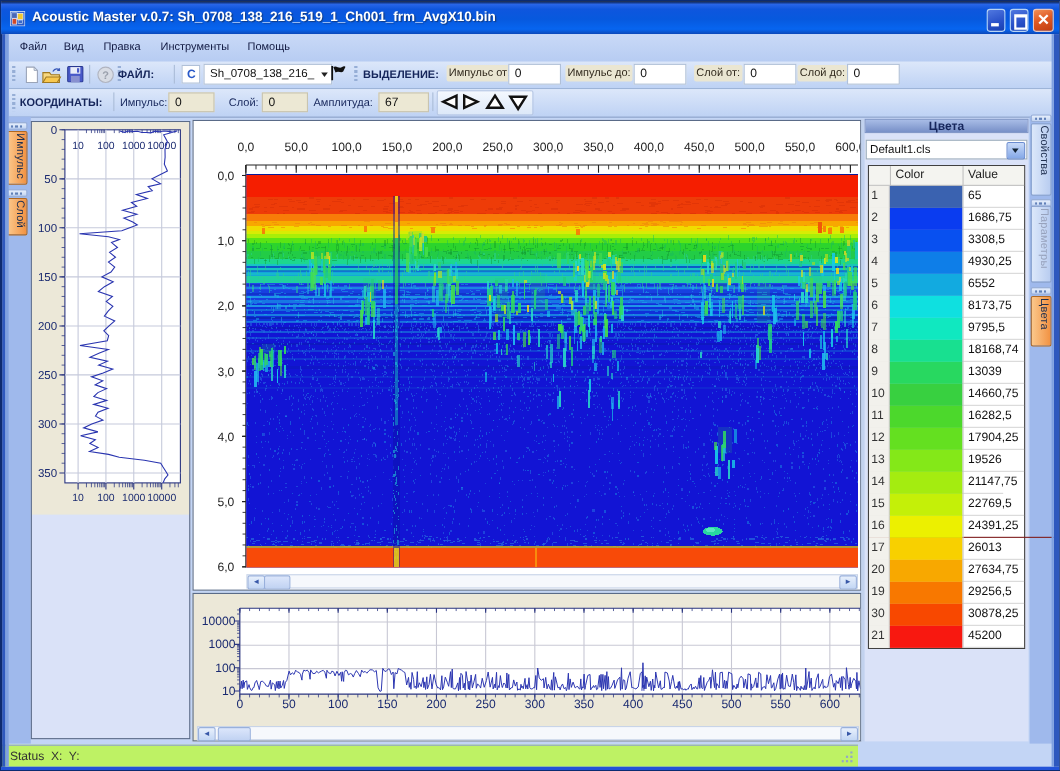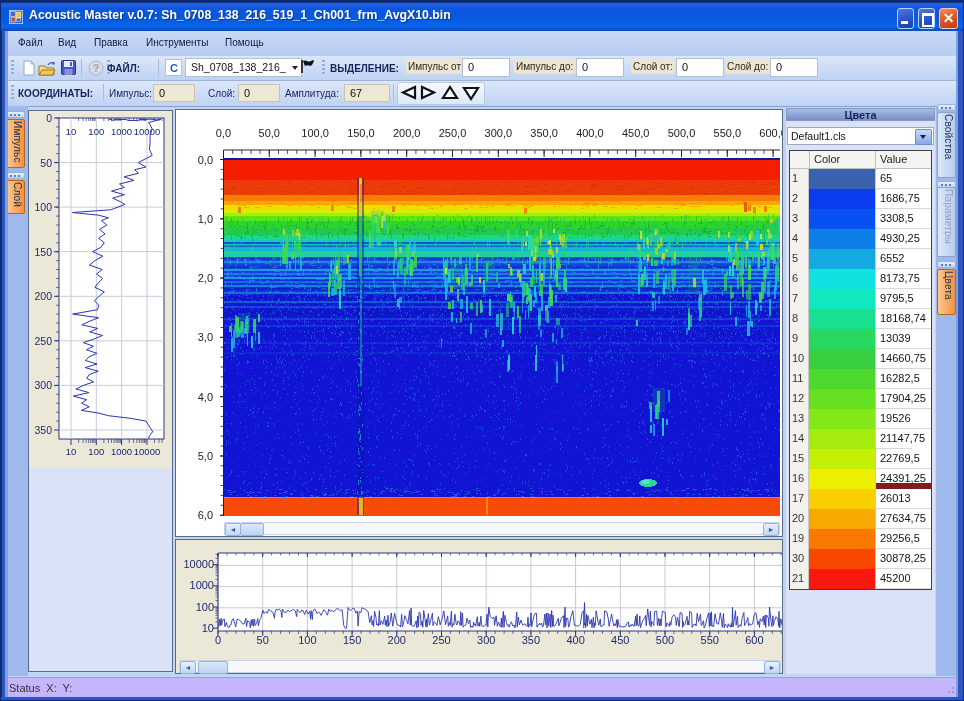--- a/index.html
+++ b/index.html
@@ -1337,21 +1337,21 @@
       <div style="position:absolute;left:0;top:278px;width:122px;height:20px;border-bottom:1px solid #d8d8d8;box-sizing:border-box">
         <div style="position:absolute;left:0;top:0;width:19px;height:20px;background:#f2f1ec;border-right:1px solid #c8c8c8;box-sizing:border-box;font:11px &quot;Liberation Sans&quot;,sans-serif;color:#333;line-height:19px;padding-left:2px">14</div>
         <div style="position:absolute;left:19px;top:0;width:66px;height:20px;background:#a4ec10"></div>
         <div style="position:absolute;left:85px;top:0;width:56px;height:20px;border-left:1px solid #c8c8c8;box-sizing:border-box;font:11px &quot;Liberation Sans&quot;,sans-serif;color:#111;line-height:19px;padding-left:4px">21147,75</div>
       </div>
       <div style="position:absolute;left:0;top:298px;width:141px;height:20px;border-bottom:1px solid #d8d8d8;box-sizing:border-box">
         <div style="position:absolute;left:0;top:0;width:19px;height:20px;background:#f2f1ec;border-right:1px solid #c8c8c8;box-sizing:border-box;font:11px &quot;Liberation Sans&quot;,sans-serif;color:#333;line-height:19px;padding-left:2px">15</div>
         <div style="position:absolute;left:19px;top:0;width:66px;height:20px;background:#c4f008"></div>
         <div style="position:absolute;left:85px;top:0;width:56px;height:20px;border-left:1px solid #c8c8c8;box-sizing:border-box;font:11px &quot;Liberation Sans&quot;,sans-serif;color:#111;line-height:19px;padding-left:4px">22769,5</div>
       </div>
-      <div style="position:absolute;left:0;top:318px;width:141px;height:20px;border-bottom:6px solid #7f1d1d;box-sizing:border-box">
+      <div style="position:absolute;left:0;top:318px;width:168px;height:20px;border-bottom:1px solid #7f1d1d;box-sizing:border-box">
         <div style="position:absolute;left:0;top:0;width:19px;height:20px;background:#f2f1ec;border-right:1px solid #c8c8c8;box-sizing:border-box;font:11px &quot;Liberation Sans&quot;,sans-serif;color:#333;line-height:19px;padding-left:2px">16</div>
         <div style="position:absolute;left:19px;top:0;width:66px;height:20px;background:#ecf000"></div>
         <div style="position:absolute;left:85px;top:0;width:56px;height:20px;border-left:1px solid #c8c8c8;box-sizing:border-box;font:11px &quot;Liberation Sans&quot;,sans-serif;color:#111;line-height:19px;padding-left:4px">24391,25</div>
       </div>
       <div style="position:absolute;left:0;top:338px;width:141px;height:20px;border-bottom:1px solid #d8d8d8;box-sizing:border-box">
         <div style="position:absolute;left:0;top:0;width:19px;height:20px;background:#f2f1ec;border-right:1px solid #c8c8c8;box-sizing:border-box;font:11px &quot;Liberation Sans&quot;,sans-serif;color:#333;line-height:19px;padding-left:2px">17</div>
         <div style="position:absolute;left:19px;top:0;width:66px;height:20px;background:#f8d000"></div>
         <div style="position:absolute;left:85px;top:0;width:56px;height:20px;border-left:1px solid #c8c8c8;box-sizing:border-box;font:11px &quot;Liberation Sans&quot;,sans-serif;color:#111;line-height:19px;padding-left:4px">26013</div>
       </div>
       <div style="position:absolute;left:0;top:358px;width:141px;height:20px;border-bottom:1px solid #d8d8d8;box-sizing:border-box">
@@ -1387,21 +1387,21 @@
   </div>
 <div style="position:absolute;left:937px;top:187px;width:19px;height:70px;background:linear-gradient(90deg,#dce8fa,#b8ccf0);border:1px solid #8aa2cc;border-radius:2px;box-sizing:border-box">
     <div style="position:absolute;left:2px;top:1px;width:14px;height:67px;font:10px &quot;Liberation Sans&quot;,sans-serif;color:#97a2bc;writing-mode:vertical-rl;text-align:left;letter-spacing:0.2px">Параметры</div>
   </div>
 <div style="position:absolute;left:937px;top:261px;width:19px;height:7px;background:linear-gradient(#e8f0fc,#c2d4f2);border:1px solid #9ab0d8;border-radius:2px;box-sizing:border-box">
     <div style="position:absolute;left:3px;top:2px;width:10px;height:2px;background:repeating-linear-gradient(90deg,#6080b8 0 2px,transparent 2px 4px)"></div>
   </div>
 <div style="position:absolute;left:937px;top:269px;width:19px;height:46px;background:linear-gradient(90deg,#fbc88c,#f29242);border:1px solid #b06820;border-radius:2px;box-sizing:border-box">
     <div style="position:absolute;left:2px;top:1px;width:14px;height:43px;font:10px &quot;Liberation Sans&quot;,sans-serif;color:#203050;writing-mode:vertical-rl;text-align:left;letter-spacing:0.2px">Цвета</div>
   </div>
-<div style="position:absolute;left:1px;top:677px;width:962px;height:20px;background:#c4b5fd;border-top:1px solid #93a6c8;box-sizing:border-box">
+<div style="position:absolute;left:1px;top:677px;width:779px;height:20px;background:#bef264;border-top:1px solid #93a6c8;box-sizing:border-box">
 <span style="position:absolute;left:8px;top:4px;font:11px 'Liberation Sans',sans-serif;color:#333">Status&nbsp; X:&nbsp; Y:</span>
 <svg style="position:absolute;right:3px;bottom:2px" width="12" height="12">
       <g fill="#93a6c8">
         <rect x="8" y="0" width="2" height="2"></rect>
         <rect x="8" y="4" width="2" height="2"></rect>
         <rect x="8" y="8" width="2" height="2"></rect>
         <rect x="4" y="4" width="2" height="2"></rect>
         <rect x="4" y="8" width="2" height="2"></rect>
         <rect x="0" y="8" width="2" height="2"></rect>
       </g>

